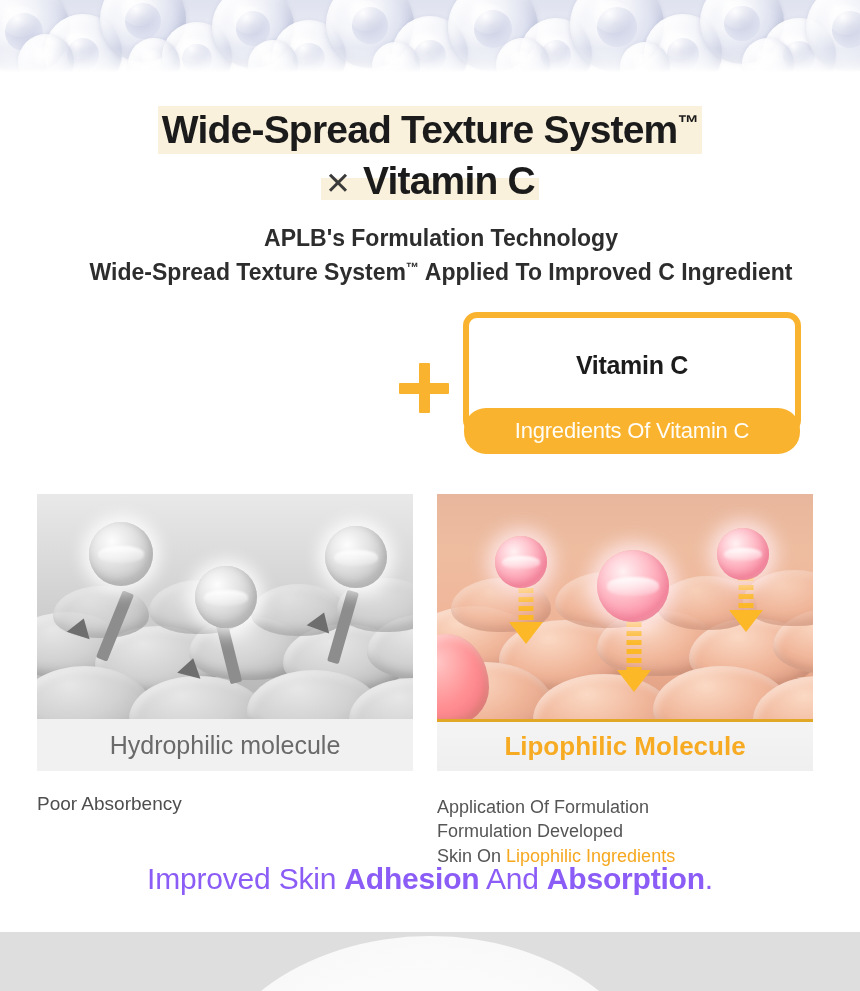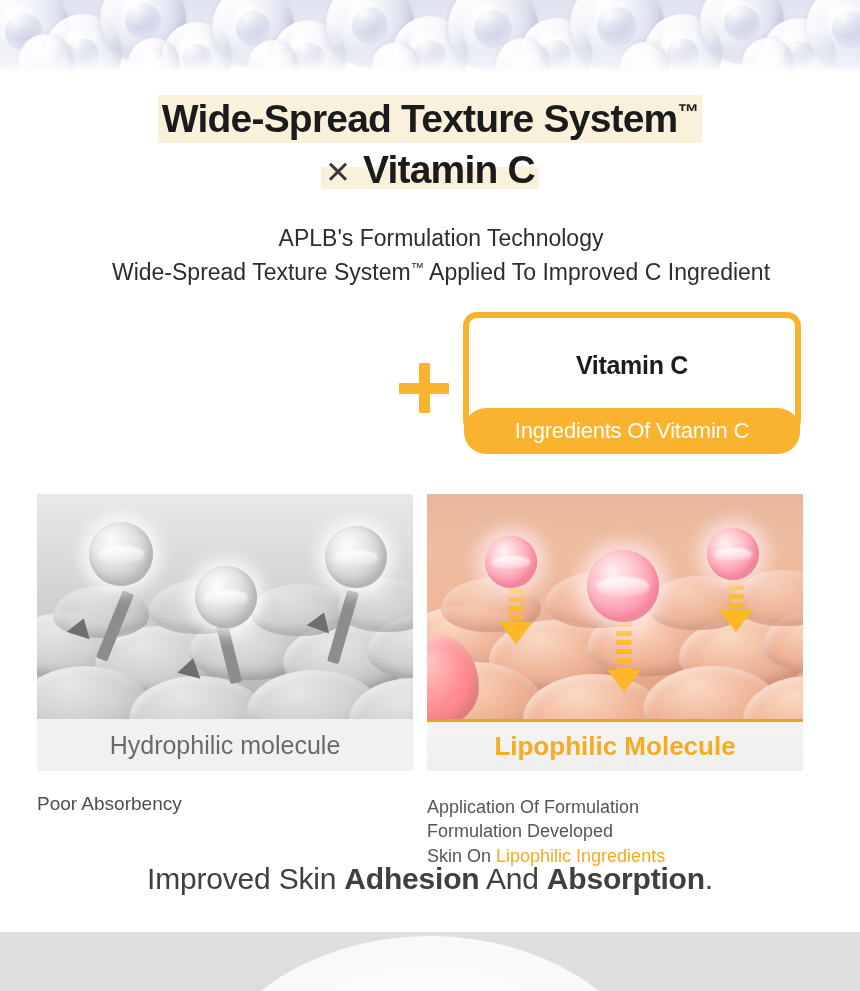--- a/index.html
+++ b/index.html
@@ -52,21 +52,21 @@
   .hero-fade {
     position: absolute;
     left: 0; bottom: 0;
     width: 860px; height: 30px;
     background: linear-gradient(180deg, rgba(255,255,255,0) 0%, #ffffff 82%);
   }
 
   
   .headline {
     position: absolute;
-    left: 0; top: 96px;
+    left: 0; top: 107px;
     width: 860px;
     text-align: center;
   }
   .headline .line {
     margin: 0;
     line-height: 1.16;
     white-space: nowrap;
   }
   .headline .hl {
     background: #faf1dc;
@@ -98,21 +98,21 @@
   .subtitle {
     position: absolute;
     left: 0; top: 222px;
     width: 860px;
     text-align: center;
     color: #2d2d2d;
   }
   .subtitle .sub-line {
     font-size: 23px;
     line-height: 1.46;
-    font-weight: 400;
+    font-weight: 700;
     white-space: nowrap;
     margin-left: 22px;
   }
   .subtitle .tm-sup {
     font-size: 0.58em;
     vertical-align: 0.58em;
   }
 
   
   .cards-row {
@@ -191,21 +191,21 @@
 
   
   .panels {
     position: absolute;
     left: 0; top: 494px;
     width: 860px;
     height: 280px;
   }
   .panel { position: absolute; top: 0; }
   #panel-left  { left: 37px;  width: 376px; }
-  #panel-right { left: 427px; width: 328px; }
+  #panel-right { left: 437px; width: 328px; }
 
   .panel-art {
     position: relative;
     width: 376px;
     height: 225px;
     overflow: hidden;
   }
   
   .art-grey {
     background:
@@ -314,21 +314,21 @@
   .panel-note.small-note { margin-top: 24px; font-size: 18px; color: #555555; }
   .panel-note .accent { color: #f6a81f; }
 
   
   .closing {
     position: absolute;
     left: 0; top: 862px;
     width: 860px;
     text-align: center;
     font-size: 30px;
-    color: #404040;
+    color: #8b5cf6;
     font-weight: 300;
     letter-spacing: -0.2px;
     white-space: nowrap;
   }
   .closing b { font-weight: 700; }
 
   
   .footer-strip {
     position: absolute;
     left: 0; top: 932px;

